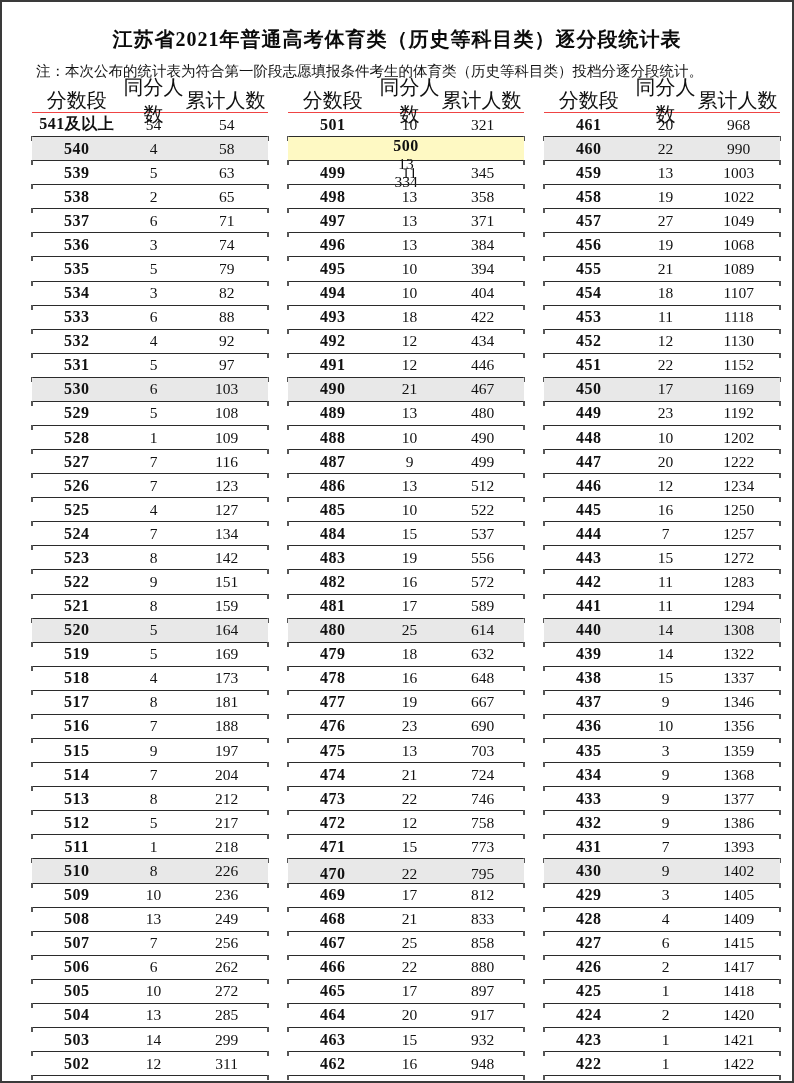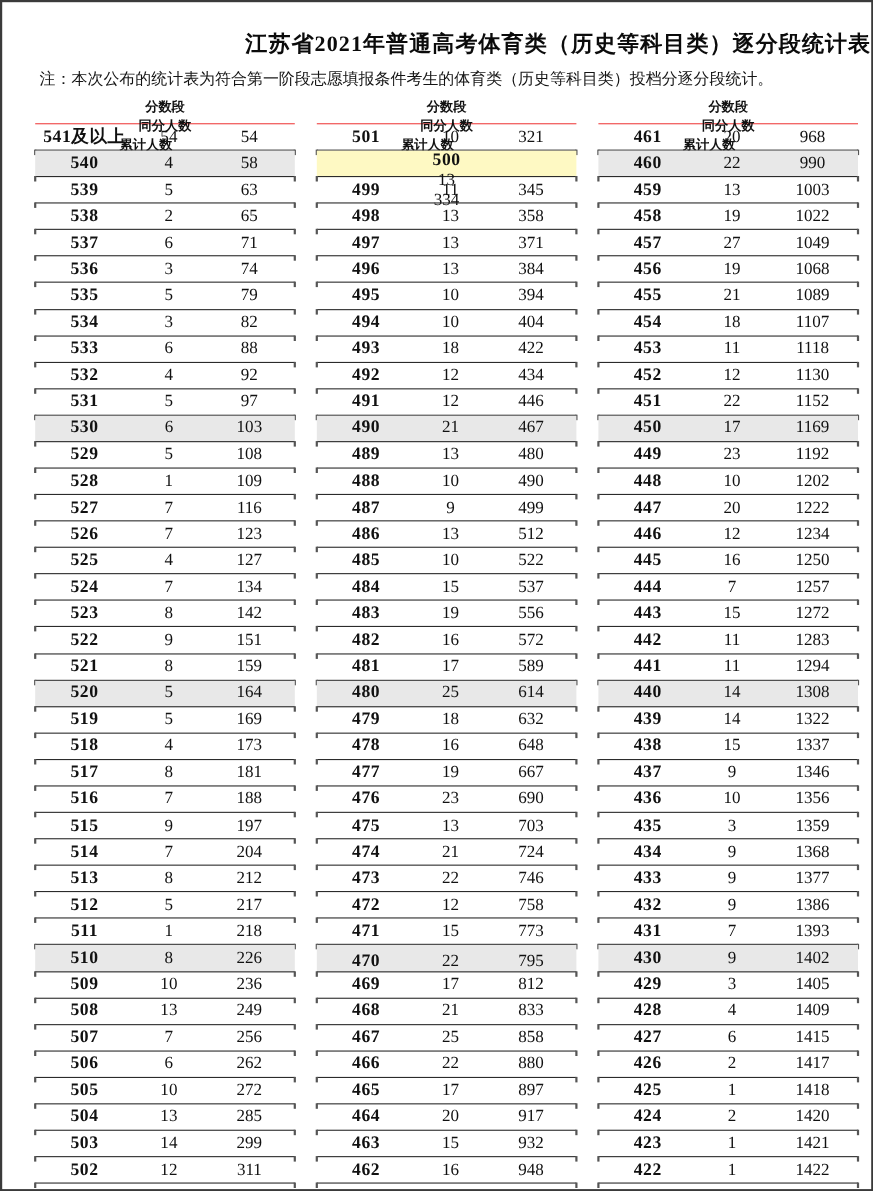--- a/index.html
+++ b/index.html
@@ -11,21 +11,21 @@
     overflow: hidden;
   }
   .page {
     position: relative;
     width: 794px; height: 1083px;
     border: 2px solid #3a3a3a;
     background: #fff;
     padding-top: 24px;
   }
   .page-title {
-    text-align: right;
+    text-align: center;
     font-size: 20px;
     font-weight: bold;
     letter-spacing: 1px;
     color: #0b0b0b;
   }
   .page-note {
     margin: 9px 0 0 34px;
     font-size: 14.5px;
     color: #141414;
   }
@@ -33,23 +33,22 @@
     display: flex;
     margin: 8px 0 0 30px;
     width: 748px;
     justify-content: space-between;
   }
   .table-col { width: 236px; }
   .col-header {
     display: flex;
     height: 23px;
     align-items: center;
-    font-weight: bold;
-    font-size: 12px;
-    flex-direction: column;
+    font-weight: normal;
+    font-size: 20px;
   }
   .col-header .h-seg   { width: 38%; text-align: center; }
   .col-header .h-count { width: 27%; text-align: center; }
   .col-header .h-cum   { width: 35%; text-align: left; }
   .rows { border-top: 1px solid #ef4444; }
   .row {
     position: relative;
     display: flex;
     height: 24.08px;
     align-items: center;

